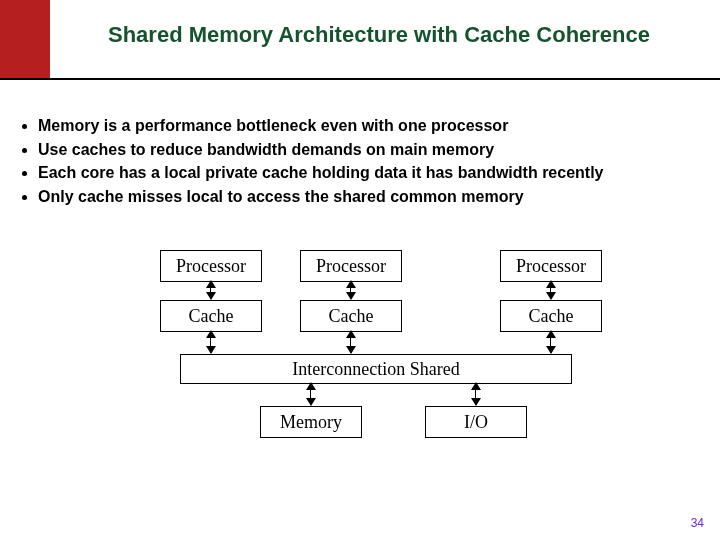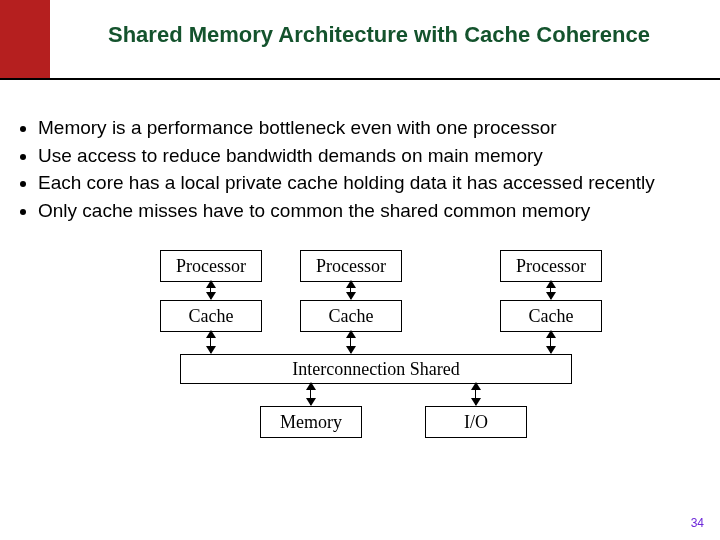--- a/index.html
+++ b/index.html
@@ -48,22 +48,22 @@
     position: absolute;
     top: 115px;
     left: 20px;
     width: 680px;
   }
   .bullets ul {
     margin: 0;
     padding-left: 18px;
   }
   .bullets li {
-    font-size: 19px;
-    font-weight: normal;
+    font-size: 16px;
+    font-weight: bold;
     color: #000;
     line-height: 1.35;
     margin-bottom: 2px;
   }
   .diagram {
     position: absolute;
     top: 250px;
     left: 0;
     width: 644px;
     height: 260px;
@@ -111,23 +111,23 @@
 
 <div class="accent-band"></div>
 <div class="hr-top"></div>
 
 <div class="title">Shared Memory Architecture with Cache Coherence</div>
 <div class="hr-title"></div>
 
 <div class="bullets">
   <ul>
     <li>Memory is a performance bottleneck even with one processor</li>
-    <li>Use access to reduce bandwidth demands on main memory</li>
-    <li>Each core has a local private cache holding data it has accessed recently</li>
-    <li>Only cache misses have to common the shared common memory</li>
+    <li>Use caches to reduce bandwidth demands on main memory</li>
+    <li>Each core has a local private cache holding data it has bandwidth recently</li>
+    <li>Only cache misses local to access the shared common memory</li>
   </ul>
 </div>
 
 <div class="diagram">
 
   <div class="box proc" style="left:160px; top:0;">Processor</div>
   <div class="box proc" style="left:300px; top:0;">Processor</div>
   <div class="box proc" style="left:500px; top:0;">Processor</div>
 
   <div class="arrow-v" style="left:210px; top:31px; height:18px;"></div>

